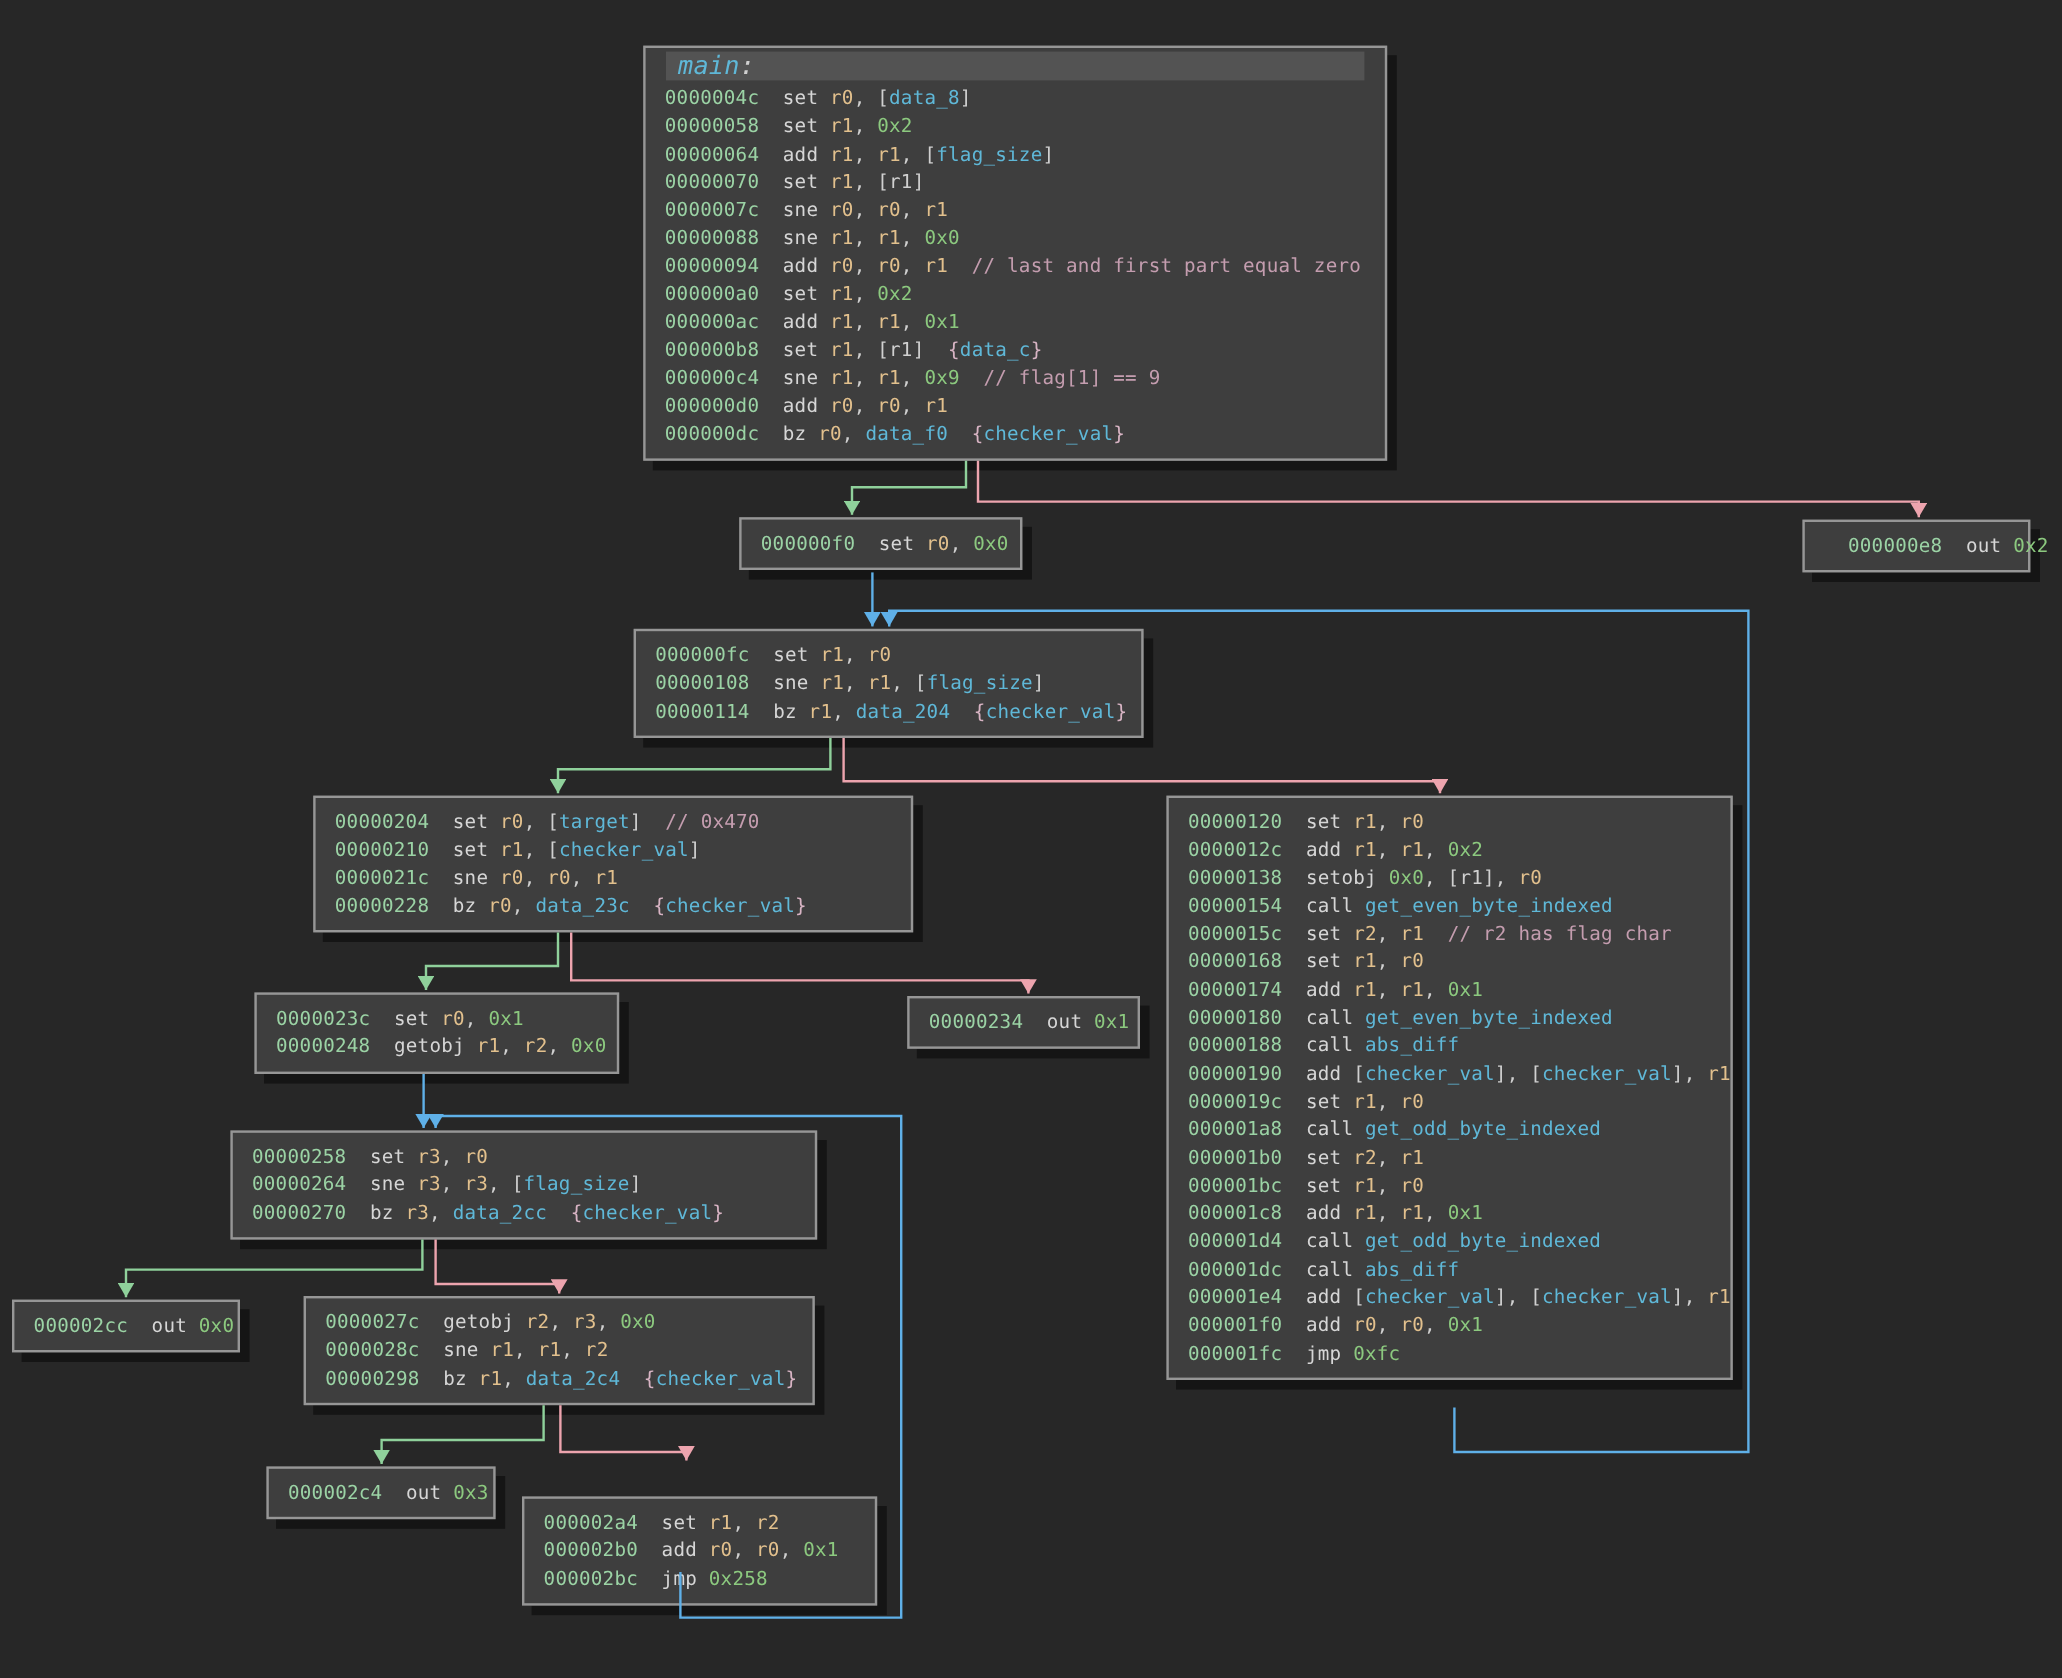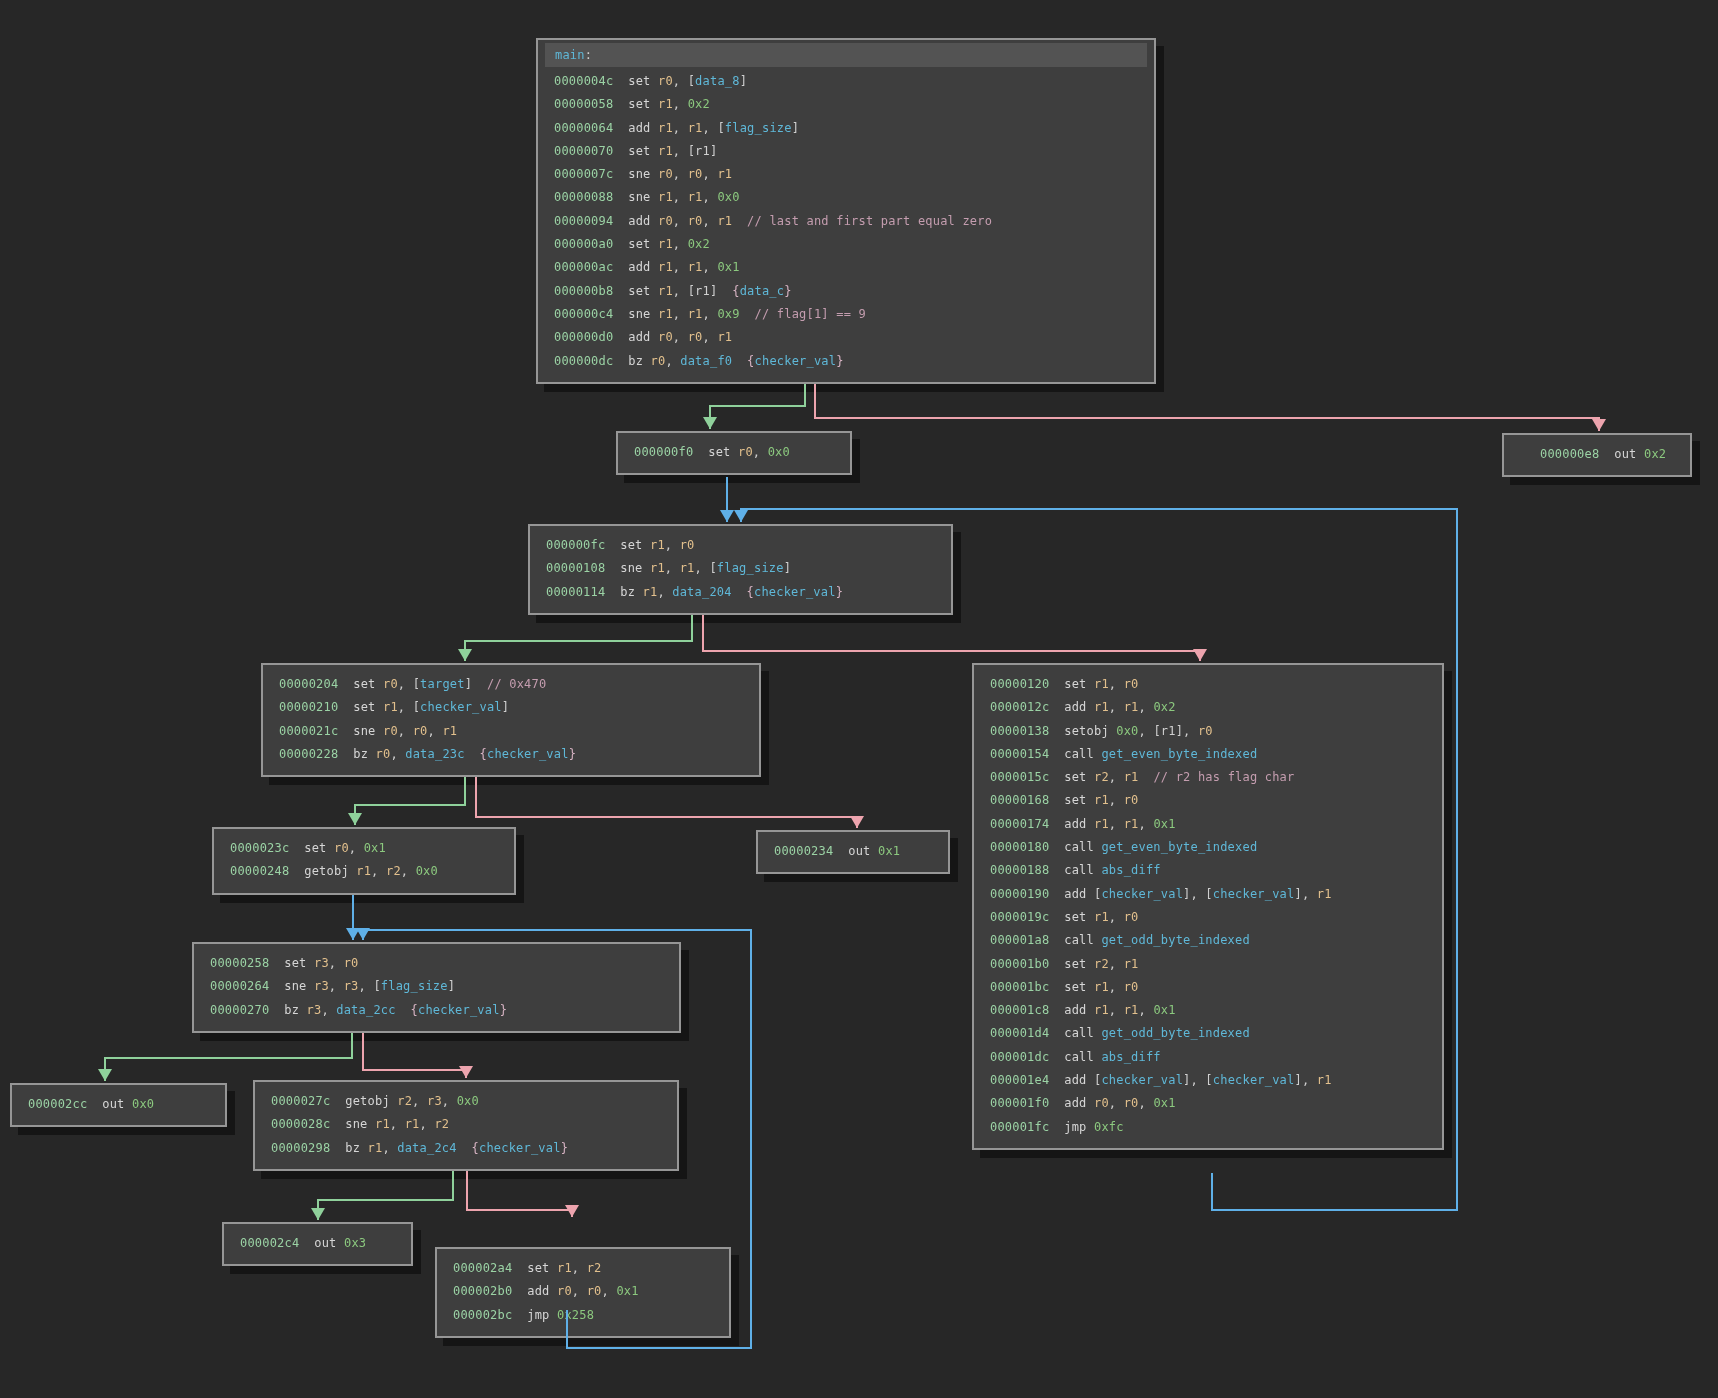--- a/index.html
+++ b/index.html
@@ -7,23 +7,23 @@
     --addr:#9bd3a5; --mnemonic:#d6d6d6; --register:#e2c08d; --immediate:#8cc97f;
     --symbol:#5fb8d8; --comment:#c49daf; --punct:#d0d0d0; --brace:#d8b4c4;
     --edge-true:#8fd19b; --edge-false:#eda4ae; --edge-jump:#5fb0e8;
   }
   html,body{margin:0;padding:0;background:var(--page-bg);}
   #stage{position:relative;width:1718px;height:1398px;overflow:hidden;
          font-family:"DejaVu Sans Mono",monospace;}
   .block{position:absolute;box-sizing:border-box;background:var(--block-bg);
          border:2px solid var(--block-border);box-shadow:8px 8px 0 rgba(0,0,0,0.45);
          padding:8px 0 9px;z-index:1;}
-  .block-title{margin:-5px 7px 3px;padding:1px 10px;background:var(--title-bg);
-               font-size:12px;line-height:22px;letter-spacing:0.2px;white-space:pre;}
-  .line{white-space:pre;font-size:12px;line-height:23.3px;height:23.3px;
+  .block-title{margin:-5px 17px 3px;padding:1px 10px;background:var(--title-bg);
+               font-size:21px;line-height:22px;letter-spacing:0.2px;white-space:pre;font-style:italic;}
+  .line{white-space:pre;font-size:16px;line-height:23.3px;height:23.3px;
         padding:0 4px 0 16px;letter-spacing:0.2px;}
   .t-a{color:var(--addr);}  .t-m{color:var(--mnemonic);} .t-r{color:var(--register);}
   .t-i{color:var(--immediate);} .t-s{color:var(--symbol);} .t-c{color:var(--comment);}
   .t-p{color:var(--punct);} .t-b{color:var(--brace);}
   #edges{position:absolute;left:0;top:0;z-index:5;pointer-events:none;}
   .edge{fill:none;stroke-width:2;}
   .edge-true{stroke:var(--edge-true);} .edge-false{stroke:var(--edge-false);}
   .edge-jump{stroke:var(--edge-jump);}
 </style>
 </head>
@@ -117,21 +117,21 @@
     </div>
     <div class="block" style="left: 212px; top: 827px; width: 304px;">
       <div class="line"><span class="t-a">0000023c</span><span class="t-p">  </span><span class="t-m">set </span><span class="t-r">r0</span><span class="t-p">, </span><span class="t-i">0x1</span></div>
       <div class="line"><span class="t-a">00000248</span><span class="t-p">  </span><span class="t-m">getobj </span><span class="t-r">r1</span><span class="t-p">, </span><span class="t-r">r2</span><span class="t-p">, </span><span class="t-i">0x0</span></div>
     </div>
     <div class="block" style="left: 150px; top: 942px; width: 489px; margin-left: 42px;">
       <div class="line"><span class="t-a">00000258</span><span class="t-p">  </span><span class="t-m">set </span><span class="t-r">r3</span><span class="t-p">, </span><span class="t-r">r0</span></div>
       <div class="line"><span class="t-a">00000264</span><span class="t-p">  </span><span class="t-m">sne </span><span class="t-r">r3</span><span class="t-p">, </span><span class="t-r">r3</span><span class="t-p">, [</span><span class="t-s">flag_size</span><span class="t-p">]</span></div>
       <div class="line"><span class="t-a">00000270</span><span class="t-p">  </span><span class="t-m">bz </span><span class="t-r">r3</span><span class="t-p">, </span><span class="t-s">data_2cc</span><span class="t-p">  </span><span class="t-b">{</span><span class="t-s">checker_val</span><span class="t-b">}</span></div>
     </div>
-    <div class="block" style="left: 10px; top: 1083px; width: 217px;">
+    <div class="block" style="left: 10px; top: 1083px; width: 190px;">
       <div class="line"><span class="t-a">000002cc</span><span class="t-p">  </span><span class="t-m">out </span><span class="t-i">0x0</span></div>
     </div>
     <div class="block" style="left: 253px; top: 1080px; width: 426px;">
       <div class="line"><span class="t-a">0000027c</span><span class="t-p">  </span><span class="t-m">getobj </span><span class="t-r">r2</span><span class="t-p">, </span><span class="t-r">r3</span><span class="t-p">, </span><span class="t-i">0x0</span></div>
       <div class="line"><span class="t-a">0000028c</span><span class="t-p">  </span><span class="t-m">sne </span><span class="t-r">r1</span><span class="t-p">, </span><span class="t-r">r1</span><span class="t-p">, </span><span class="t-r">r2</span></div>
       <div class="line"><span class="t-a">00000298</span><span class="t-p">  </span><span class="t-m">bz </span><span class="t-r">r1</span><span class="t-p">, </span><span class="t-s">data_2c4</span><span class="t-p">  </span><span class="t-b">{</span><span class="t-s">checker_val</span><span class="t-b">}</span></div>
     </div>
     <div class="block" style="left: 222px; top: 1222px; width: 191px;">
       <div class="line"><span class="t-a">000002c4</span><span class="t-p">  </span><span class="t-m">out </span><span class="t-i">0x3</span></div>
     </div>

